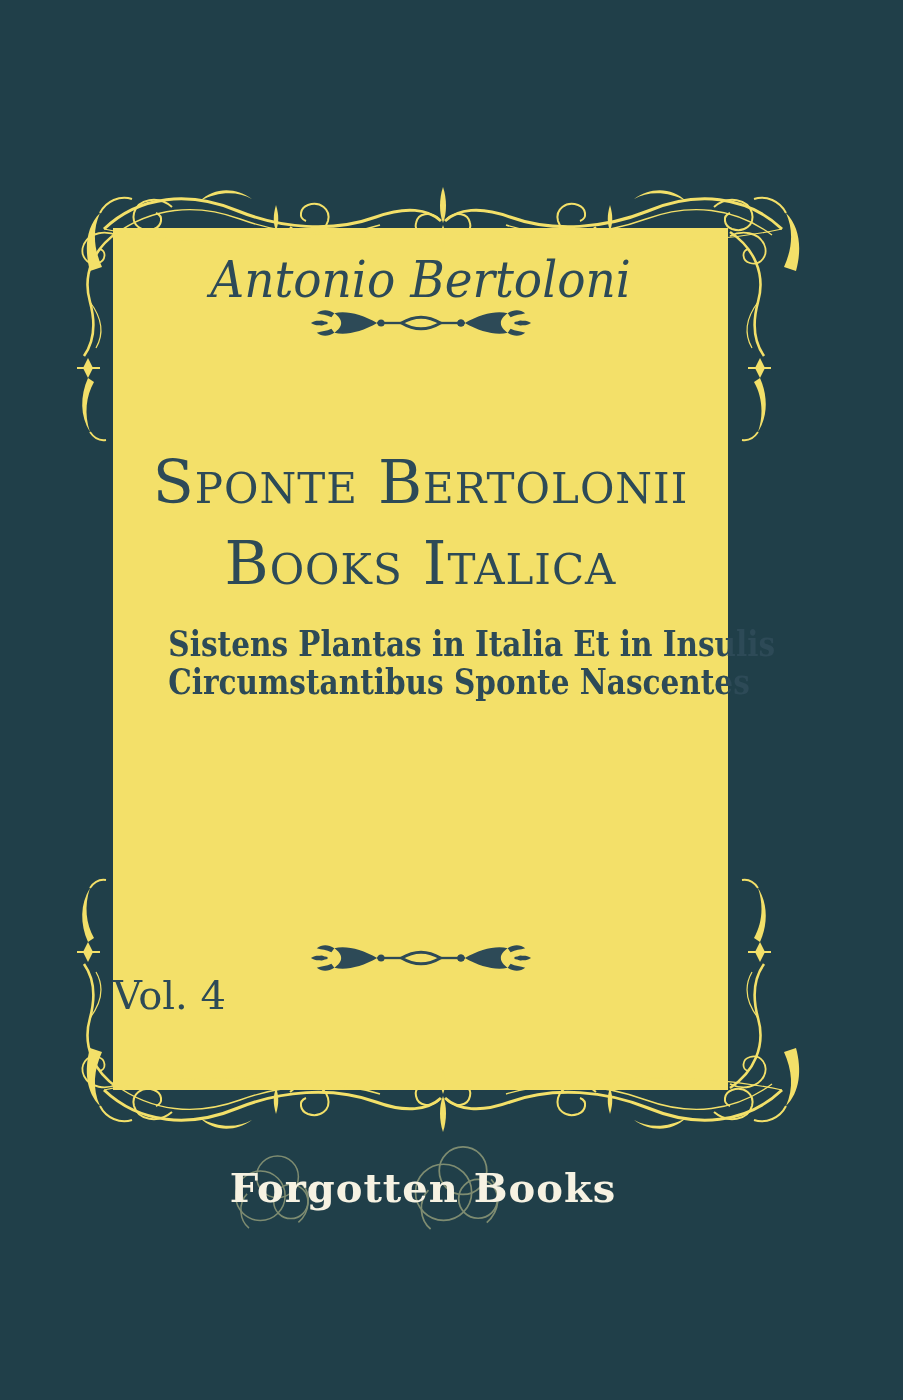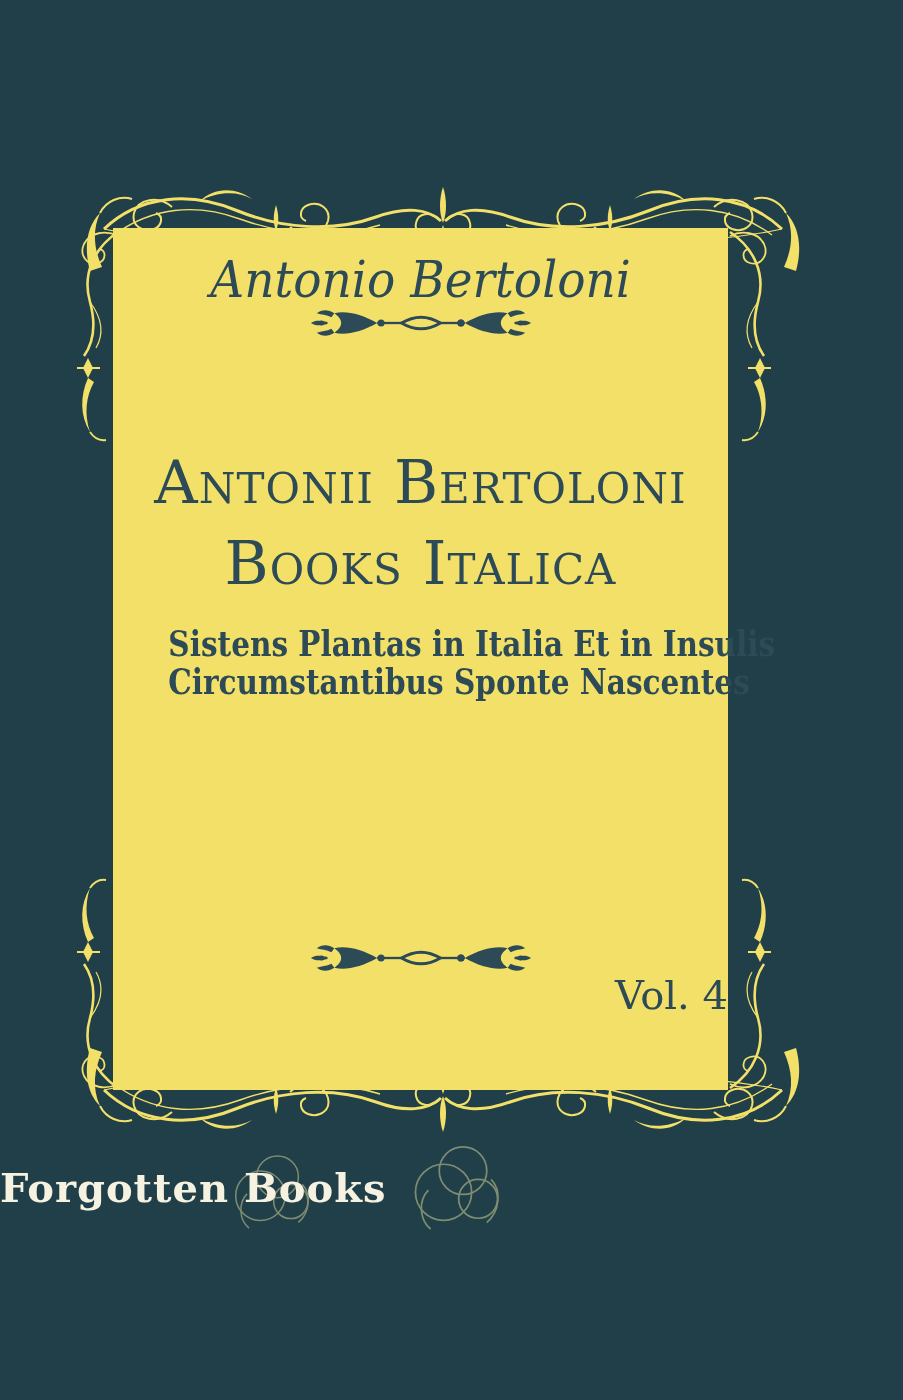--- a/index.html
+++ b/index.html
@@ -33,41 +33,41 @@
     letter-spacing:1px;white-space:nowrap;
   }
   .subtitle{
     position:absolute;top:396px;left:0;width:100%;
     text-align:center;font-weight:700;font-size:36px;line-height:38px;
     transform:scaleX(.82);transform-origin:center;
     white-space:nowrap;
   }
   .volume{
     position:absolute;top:740px;left:0;width:100%;
-    text-align:right;font-size:40px;line-height:54px;white-space:nowrap;
+    text-align:left;font-size:40px;line-height:54px;white-space:nowrap;
   }
   .divider{position:absolute;left:50%;transform:translateX(-50%);width:224px;height:34px;color:var(--ink);}
   .divider.d1{top:78px;}
   .divider.d2{top:713px;}
 
   .border-svg{position:absolute;color:var(--gold);}
   .border-top{left:80px;top:183px;width:726px;height:92px;}
   .border-bottom{left:80px;top:1044px;width:726px;height:92px;transform:scaleY(-1);}
   .vine{position:absolute;width:52px;height:215px;color:var(--gold);}
   .vine.tl{left:74px;top:230px;}
   .vine.tr{left:722px;top:230px;transform:scaleX(-1);}
   .vine.bl{left:74px;top:875px;transform:scaleY(-1);}
   .vine.br{left:722px;top:875px;transform:scale(-1,-1);}
 
   .logo{
     position:absolute;left:0;top:1136px;width:846px;height:120px;
   }
   .logo-text{
     position:absolute;left:0;top:24px;width:100%;
-    text-align:left;font-weight:700;font-size:40px;line-height:56px;
+    text-align:center;font-weight:700;font-size:40px;line-height:56px;
     color:var(--ivory);letter-spacing:1px;white-space:nowrap;
   }
   .logo-flourish{position:absolute;color:var(--sage);opacity:.85;}
   .fl-left{left:230px;top:6px;width:95px;height:100px;}
   .fl-right{left:408px;top:-2px;width:110px;height:108px;}
   svg{display:block;}
 </style>
 </head>
 <body>
 
@@ -139,21 +139,21 @@
 <div class="cover">
 
   <div class="panel">
     <div class="author">Antonio Bertoloni</div>
 
     <svg class="divider d1" viewBox="0 0 230 34" aria-hidden="true">
       <use href="#div-orn"></use>
     </svg>
 
     <div class="title">
-      <div>Antonii Bertoloni</div>
+      <div>Sponte Bertolonii</div>
       <div>Books Italica</div>
     </div>
 
     <div class="subtitle">
       <div>Sistens Plantas in Italia Et in Insulis</div>
       <div>Circumstantibus Sponte Nascentes</div>
     </div>
 
     <svg class="divider d2" viewBox="0 0 230 34" aria-hidden="true">
       <use href="#div-orn"></use>

